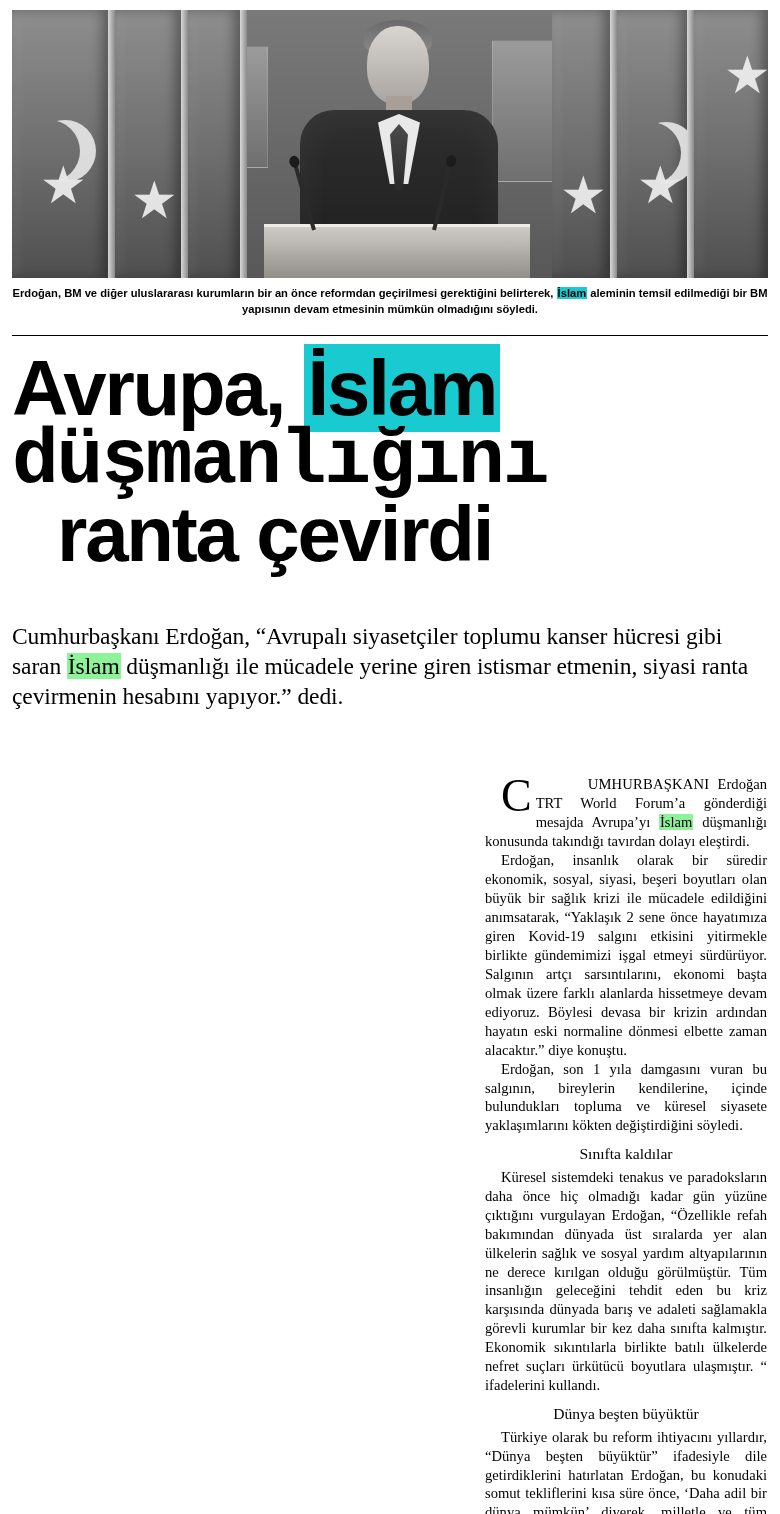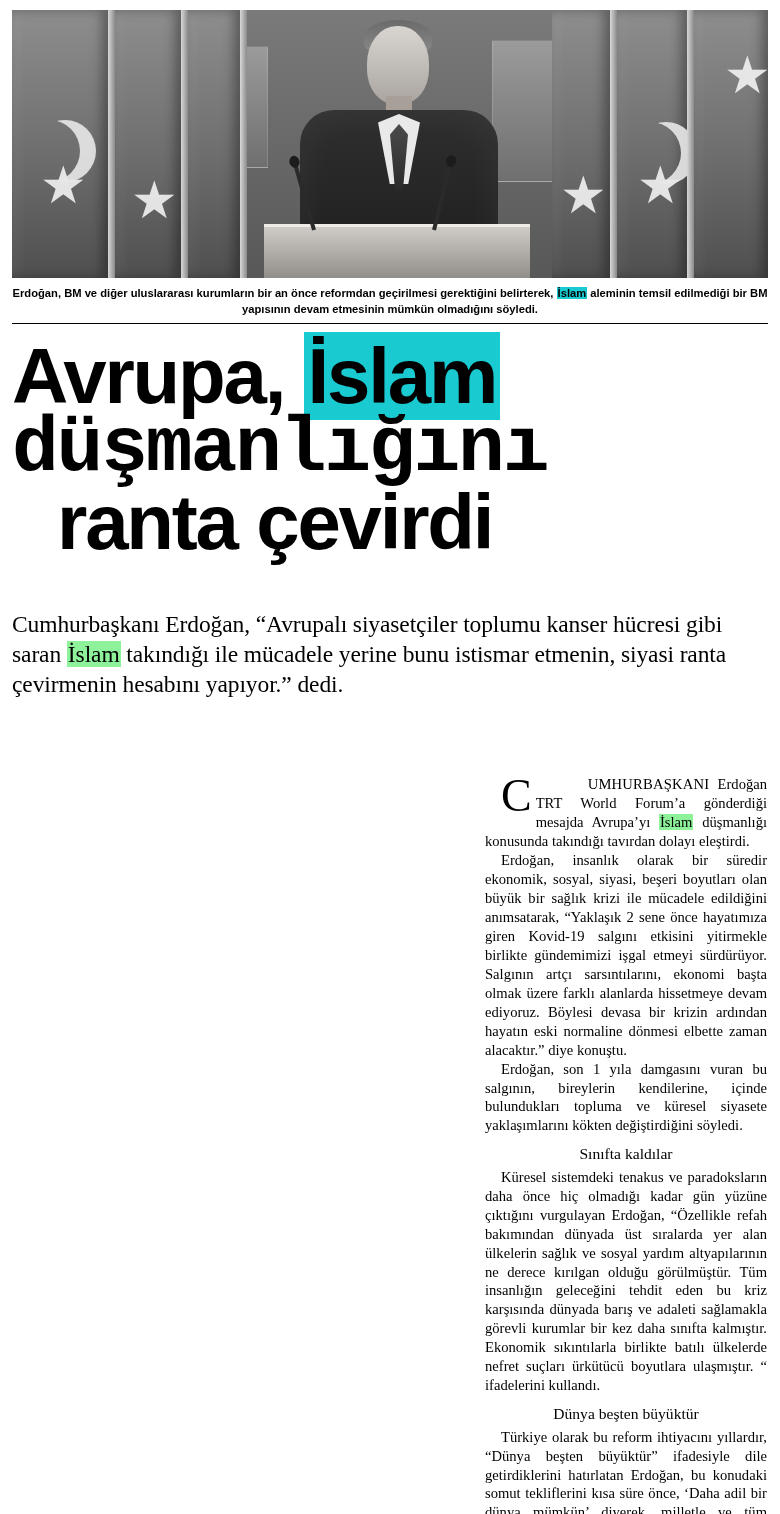--- a/index.html
+++ b/index.html
@@ -143,21 +143,21 @@
   
   .caption {
     width: 756px;
     margin-top: 7px;
     font-family: "Liberation Sans", sans-serif;
     font-size: 11.2px;
     font-weight: bold;
     line-height: 1.45;
     text-align: center;
     border-bottom: 1px solid #000;
-    padding-bottom: 6px;
+    padding-bottom: 18px;
   }
   .hl-cyan { background: #19cbd1; padding: 0 1px; }
   .hl-green { background: #8ef29a; padding: 0 1px; }
 
   
   .headline {
     font-family: "Liberation Sans", sans-serif;
     font-weight: bold;
     font-size: 78px;
     line-height: 0.93;
@@ -272,21 +272,21 @@
     <span>Erdoğan, BM ve diğer uluslararası kurumların bir an önce reformdan geçirilmesi gerektiğini belirterek, </span><span class="hl-cyan">İslam</span><span> aleminin temsil edilmediği bir BM yapısının devam etmesinin mümkün olmadığını söyledi.</span>
   </div>
 
   <h1 class="headline">
     <span>Avrupa, </span><span class="mark">İslam</span>
     <span class="l2">düşmanlığını</span>
     <span class="l3">ranta çevirdi</span>
   </h1>
 
   <div class="deck">
-    <span>Cumhurbaşkanı Erdoğan, “Avrupalı siyasetçiler toplumu kanser hücresi gibi saran </span><span class="hl-green">İslam</span><span> takındığı ile mücadele yerine bunu istismar etmenin, siyasi ranta çevirmenin hesabını yapıyor.” dedi.</span>
+    <span>Cumhurbaşkanı Erdoğan, “Avrupalı siyasetçiler toplumu kanser hücresi gibi saran </span><span class="hl-green">İslam</span><span> düşmanlığı ile mücadele yerine giren istismar etmenin, siyasi ranta çevirmenin hesabını yapıyor.” dedi.</span>
   </div>
 
   <div class="body-area">
     <div class="col">
 
       <p class="dropcap-p">
         <span class="dropcap">C</span><span class="smallcaps">UMHURBAŞKANI</span><span> Erdoğan TRT World Forum’a gönderdiği mesajda Avrupa’yı </span><span class="hl-green">İslam</span><span> düşmanlığı konusunda takındığı tavırdan dolayı eleştirdi.</span>
       </p>
 
       <p>Erdoğan, insanlık olarak bir süredir ekonomik, sosyal, siyasi, beşeri boyutları olan büyük bir sağlık krizi ile mücadele edildiğini anımsatarak, “Yaklaşık 2 sene önce hayatımıza giren Kovid-19 salgını etkisini yitirmekle birlikte gündemimizi işgal etmeyi sürdürüyor. Salgının artçı sarsıntılarını, ekonomi başta olmak üzere farklı alanlarda hissetmeye devam ediyoruz. Böylesi devasa bir krizin ardından hayatın eski normaline dönmesi elbette zaman alacaktır.” diye konuştu.</p>

